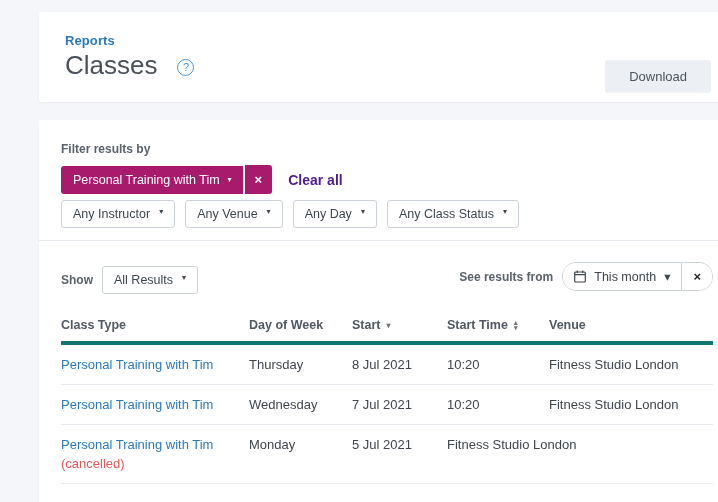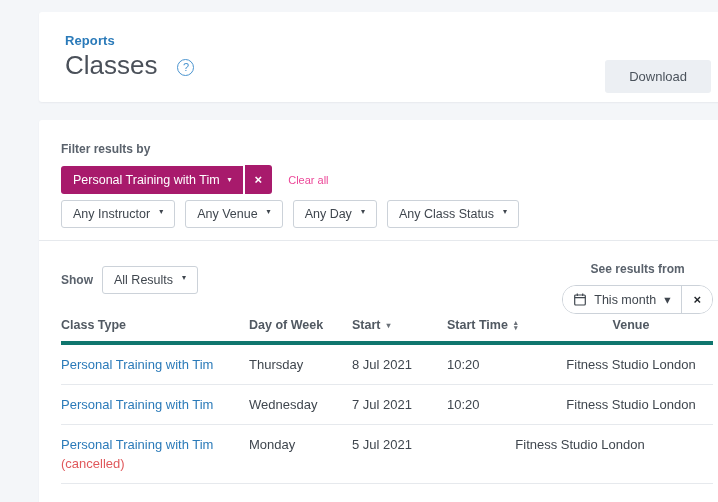--- a/index.html
+++ b/index.html
@@ -124,23 +124,23 @@
     padding: 7px 10px;
     display: flex;
     align-items: center;
     justify-content: center;
     min-width: 28px;
     cursor: pointer;
     font-weight: bold;
   }
   .clear-all {
     margin-left: 16px;
-    color: #ec4899;
-    font-size: 11px;
-    font-weight: normal;
+    color: #4c1d95;
+    font-size: 14px;
+    font-weight: bold;
     cursor: pointer;
   }
 
   .dropdown-row {
     position: absolute;
     left: 22px;
     top: 80px;
     display: flex;
     gap: 10px;
   }
@@ -183,21 +183,20 @@
     color: #5a626c;
   }
 
   .results-from-row {
     position: absolute;
     right: 18px;
     top: 142px;
     display: flex;
     align-items: center;
     gap: 9px;
-    flex-direction: column;
   }
   .results-label {
     font-size: 12px;
     font-weight: bold;
     color: #5a626c;
   }
   .date-group {
     display: flex;
     align-items: stretch;
     border: 1px solid #ccd2d9;
@@ -248,21 +247,21 @@
   }
   .tbody .cell {
     font-size: 13px;
     color: #3f464e;
     padding: 12px 0 12px 0;
   }
   .c0 { width: 188px; }
   .c1 { width: 103px; }
   .c2 { width: 95px; }
   .c3 { width: 102px; }
-  .c4 { flex: 1; text-align: center; }
+  .c4 { flex: 1; }
 
   .sort-wrap { display: inline-flex; align-items: center; gap: 6px; cursor: pointer; }
   .sort-desc { font-size: 8px; color: #6b7179; }
   .sort-both {
     display: inline-flex;
     flex-direction: column;
     line-height: 5px;
     font-size: 7px;
     color: #6b7179;
   }

